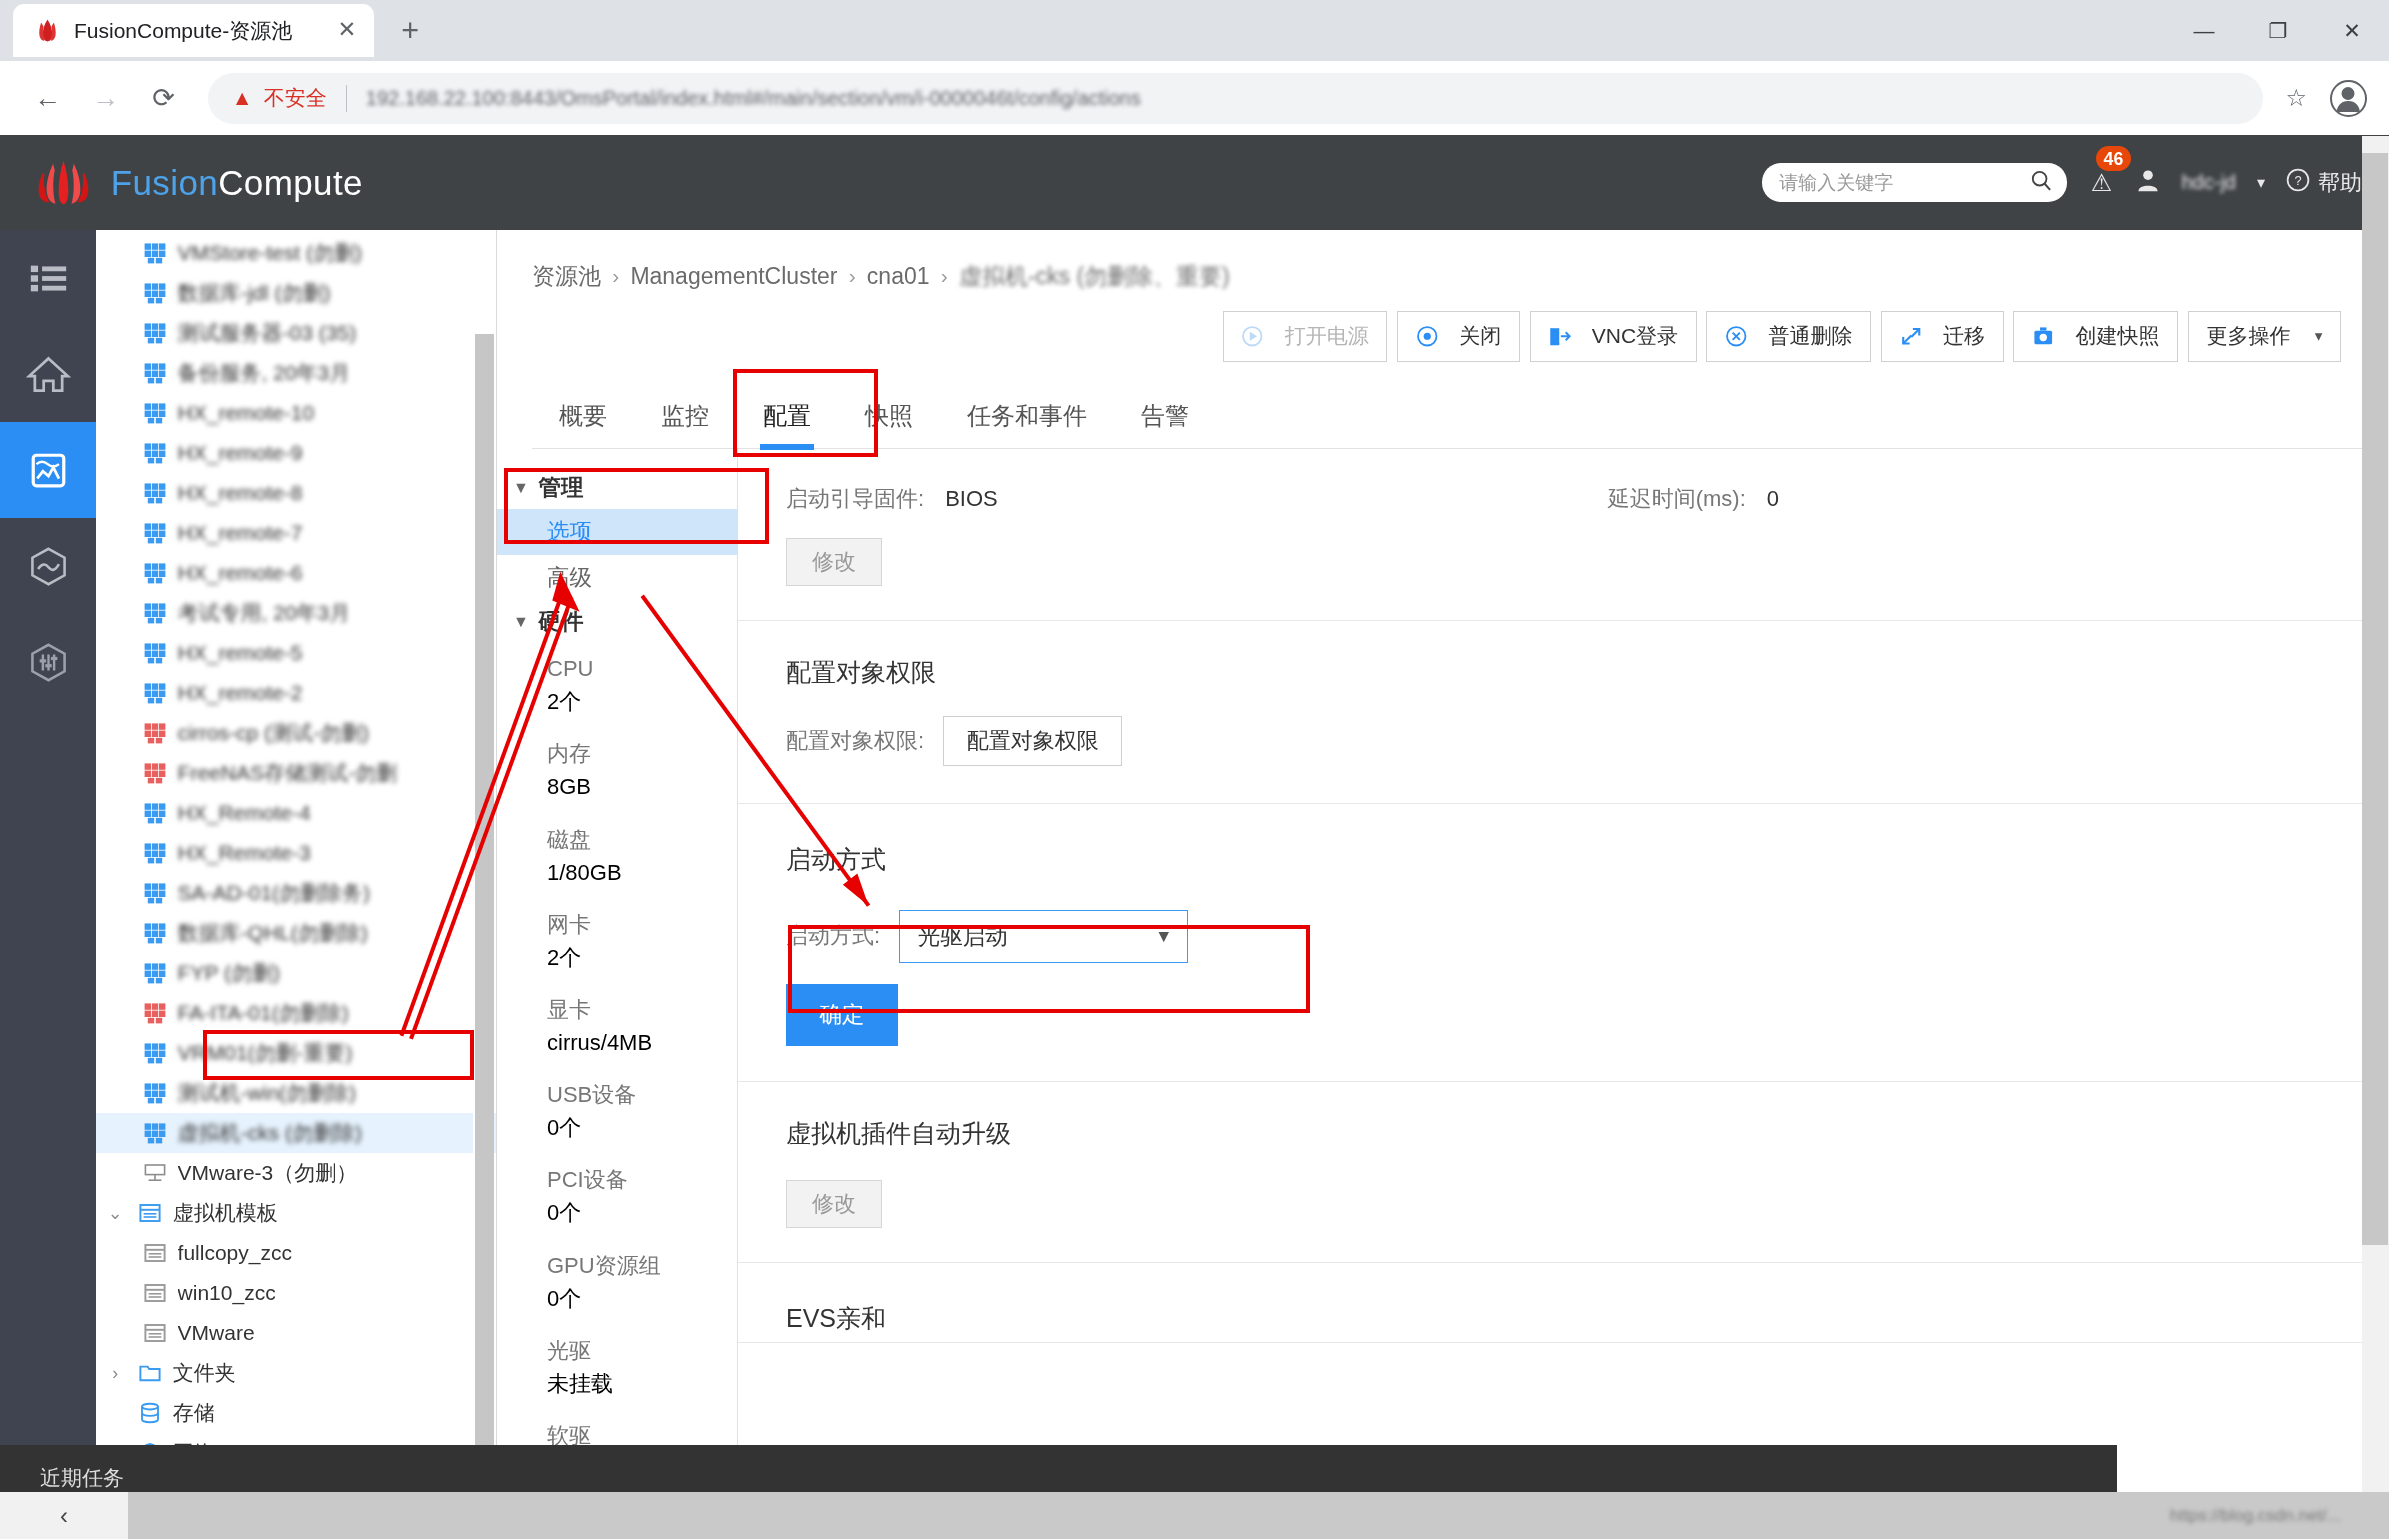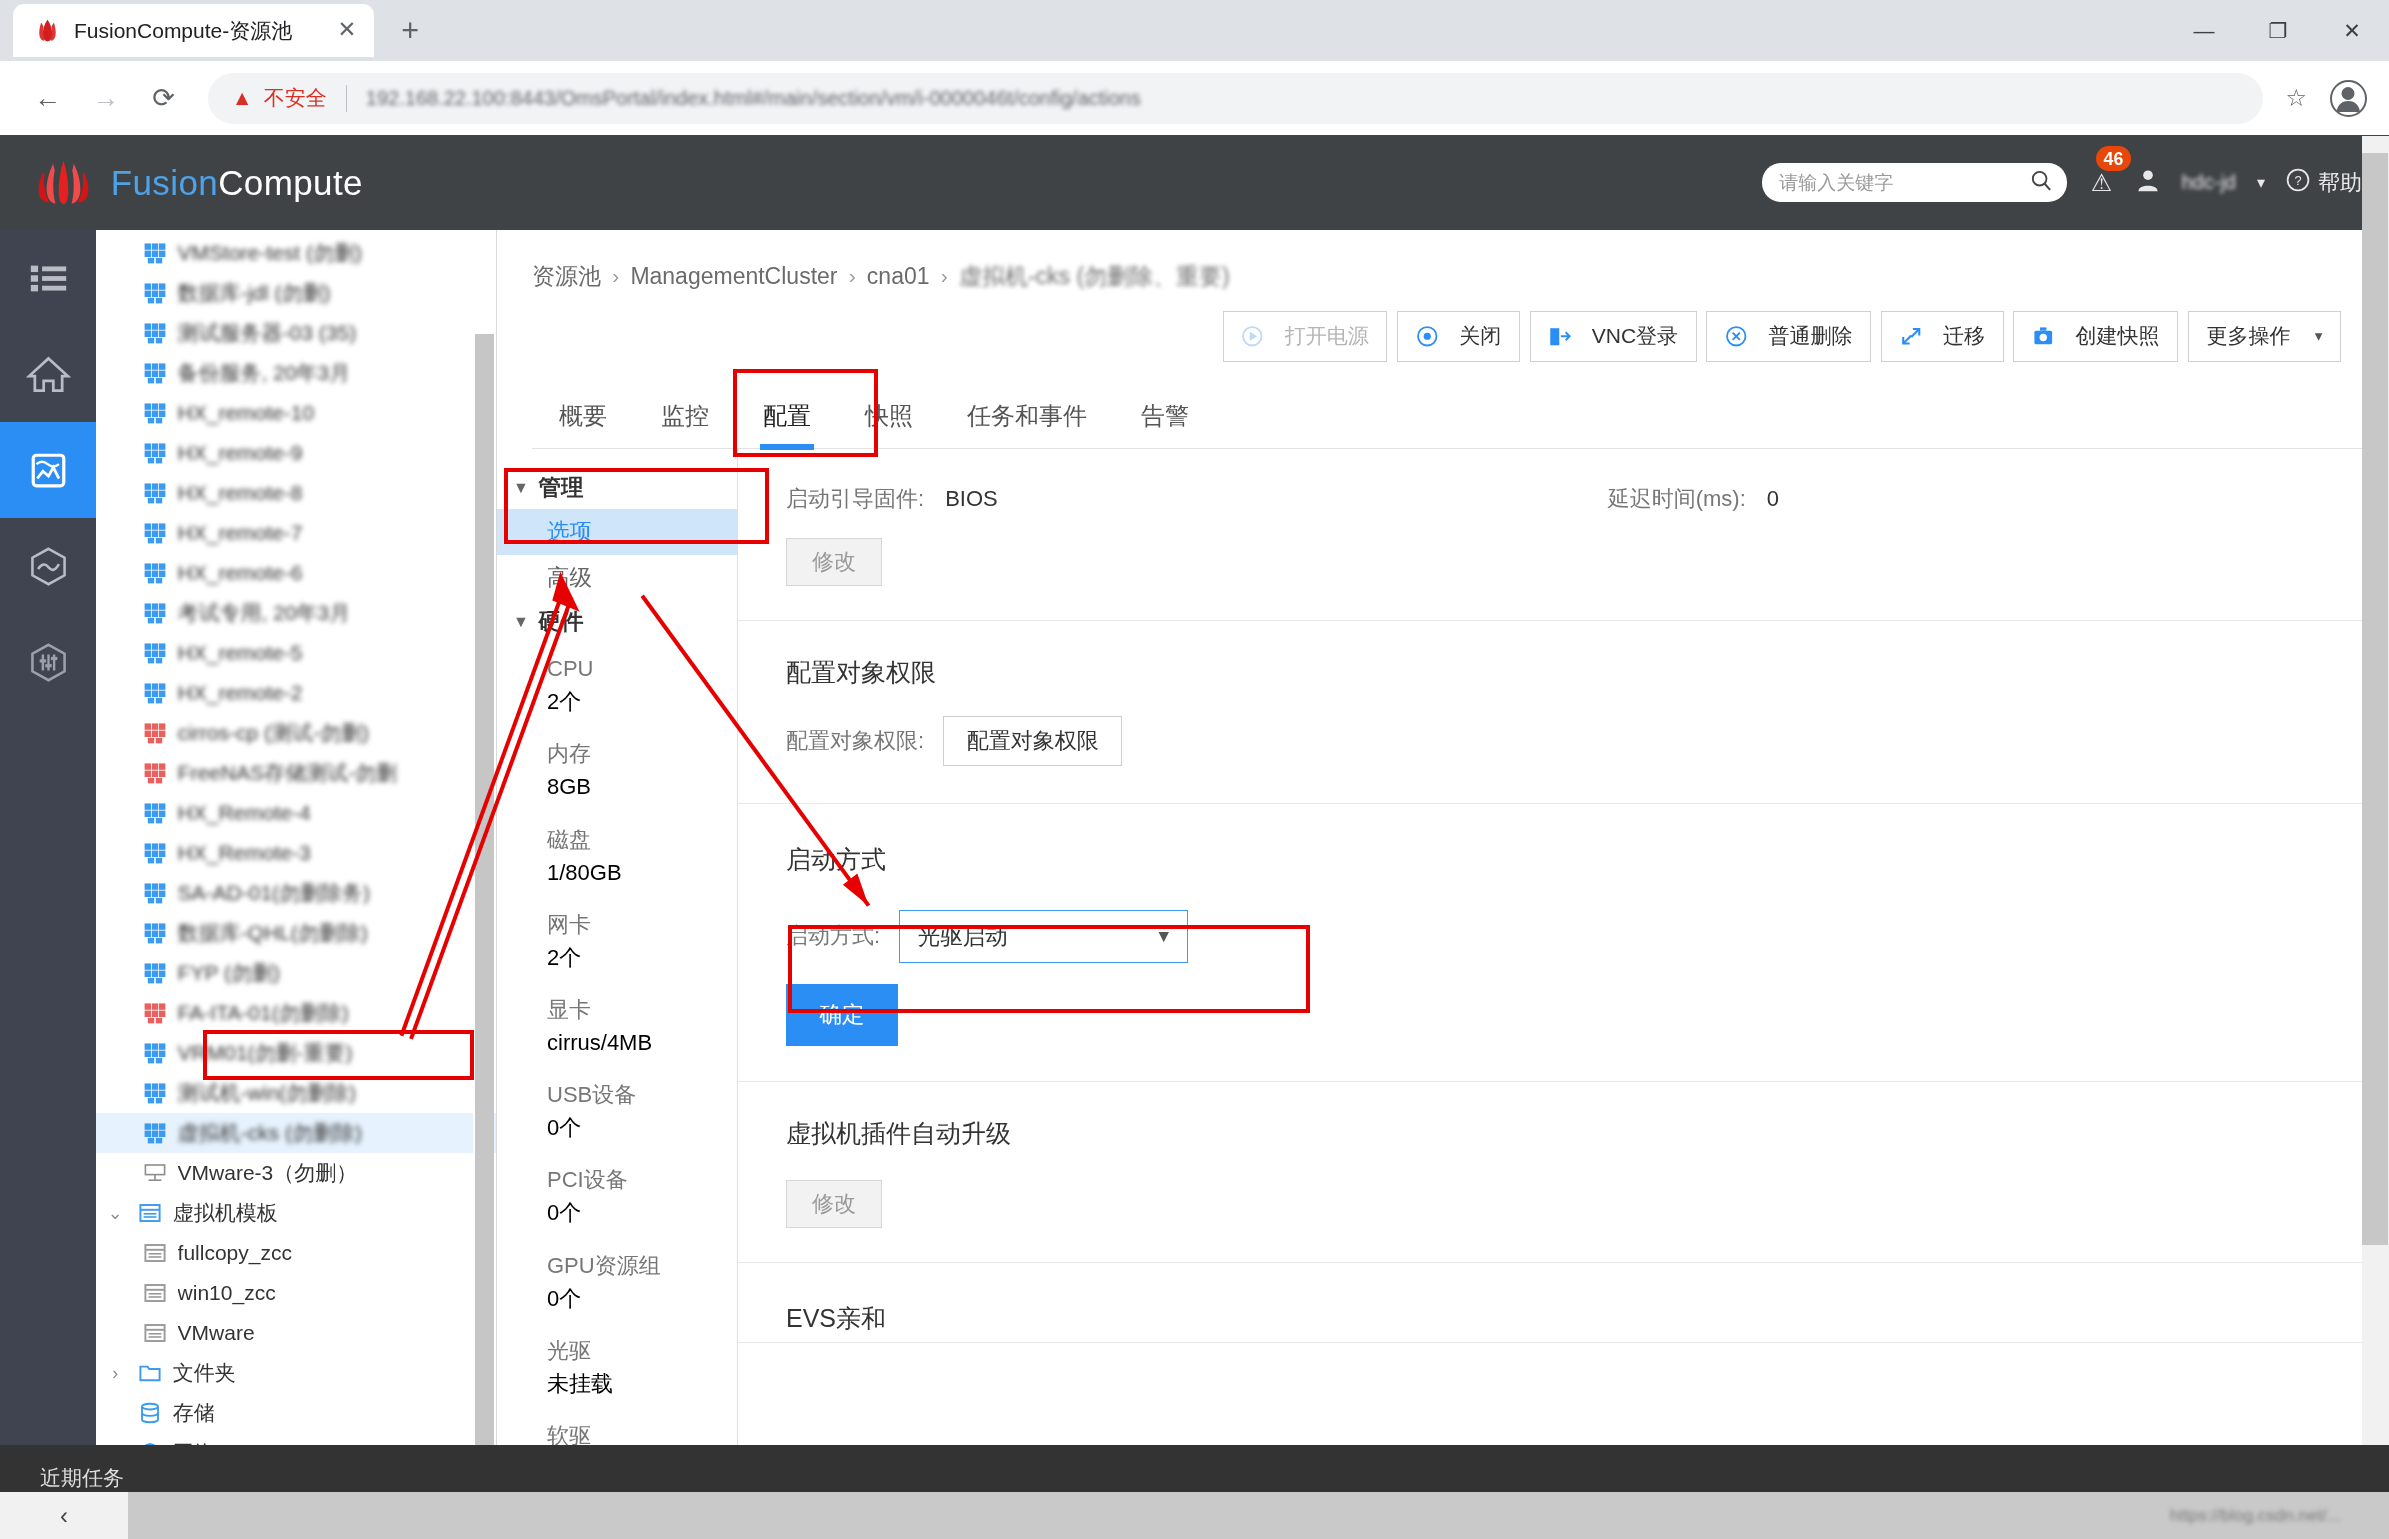--- a/index.html
+++ b/index.html
@@ -147,21 +147,21 @@
   .dthumb { position:absolute; right:4.8px; top:201px; width:21px; height:642px; background:#c4c4c4; }
   .dcaret-up { position:absolute; right:6.4px; top:6.4px; width:0;height:0;
                border-left:8.8px solid transparent; border-right:8.8px solid transparent;
                border-bottom:9.6px solid #5a5a5a; }
 
   
   .anno { position:absolute; border:4px solid #e60000; pointer-events:none; z-index:40; }
   .annosvg { position:absolute; left:0; top:0; width:2389px; height:1540px; pointer-events:none; z-index:41; }
 
   
-  .taskbar { position:absolute; left:0; bottom:47px; width:2389px; height:47px; background:#333333;
+  .taskbar { position:absolute; left:0; bottom:47px; width:2117px; height:47px; background:#333333;
              color:#ddd; font-size:21px; padding-left:40px; display:flex; align-items:flex-end; overflow:hidden;}
   .statusbar { position:absolute; left:0; bottom:0; width:2389px; height:47px; background:#c9c9c9;
                display:flex; align-items:center; }
   .sb-left { width:128px; display:flex; align-items:center; justify-content:center; background:#f1f1f1;
              height:47px; color:#444; font-size:24px; }
   .sb-url { margin-left:auto; padding-right:48px; font-size:17px; color:#7d7d7d; }
   .outer-scroll { position:absolute; right:0; top:136px; width:27px; bottom:47px; background:#f1f1f1; }
   .outer-thumb { position:absolute; right:0.8px; top:153px; width:26px; height:1092px; background:#c7c7c7; }
 </style>
 </head>

